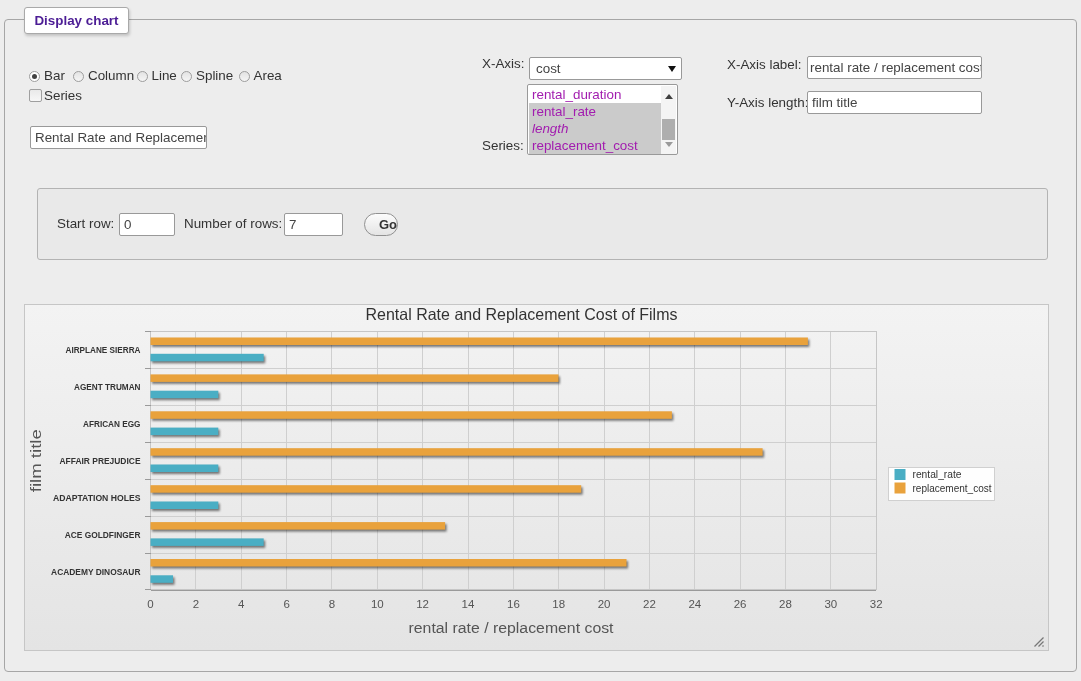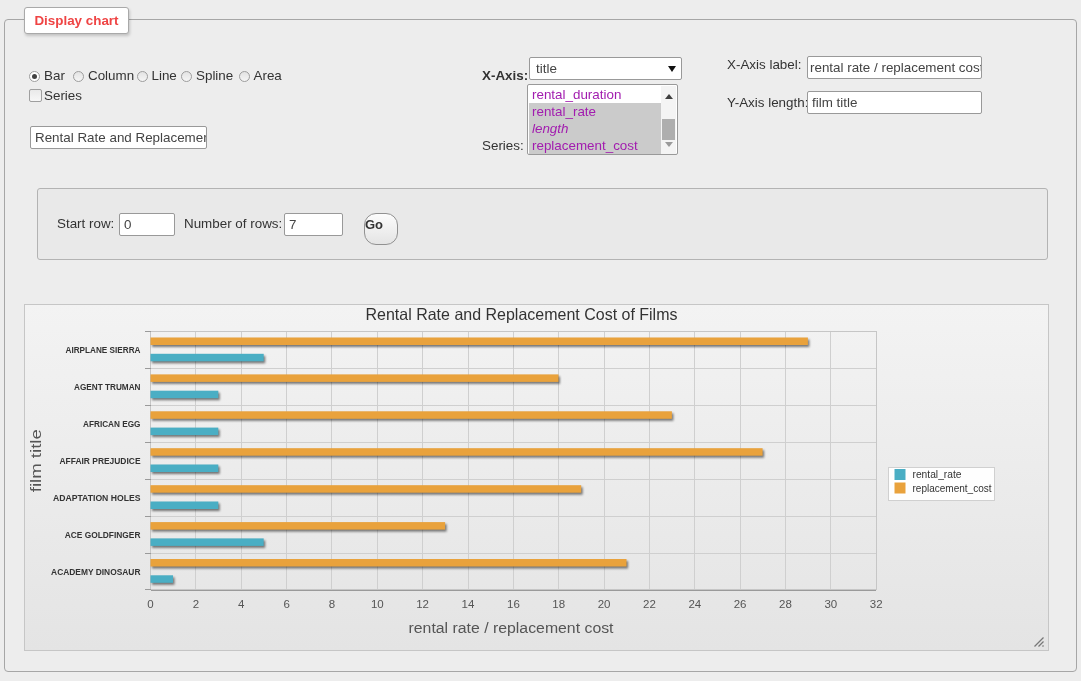--- a/index.html
+++ b/index.html
@@ -1,61 +1,61 @@
 <!DOCTYPE html>
 <html><head>
 <meta charset="utf-8">
 <style>
 * { margin:0; padding:0; box-sizing:border-box; }
 html,body { background:#ededed; }
 body { font-family:"Liberation Sans", sans-serif; font-size:13.4px; color:#333; }
 #page { position:relative; width:1081px; height:681px; overflow:hidden; }
 .abs { position:absolute; }
 #fs { left:4px; top:19px; width:1073px; height:653px; border:1px solid #a6a6a6; border-radius:4px; }
-#legendbox { left:24px; top:7px; width:105px; height:27px; background:#fff; border:1px solid #a9a9a9; border-radius:3px; box-shadow:1px 2px 3px rgba(0,0,0,.18); font-weight:bold; color:#ef4444; line-height:25px; text-align:center; }
+#legendbox { left:24px; top:7px; width:105px; height:27px; background:#fff; border:1px solid #a9a9a9; border-radius:3px; box-shadow:1px 2px 3px rgba(0,0,0,.18); font-weight:bold; color:#4c1d95; line-height:25px; text-align:center; }
 .radio { display:inline-block; width:11px; height:11px; border:1px solid #9d9d9d; border-radius:50%; background:linear-gradient(#e3e3e3,#f5f5f5); vertical-align:-1.5px; position:relative; }
 .radio.on { background:#fff; }
 .radio.on::after { content:""; position:absolute; left:2px; top:2px; width:5px; height:5px; border-radius:50%; background:#424242; }
 .rlbl { top:68px; height:15px; line-height:15px; }
 .rlbl .radio { margin-right:4px; }
 .check { left:29px; top:89px; width:13px; height:13px; border:1px solid #9f9f9f; border-radius:2px; background:linear-gradient(#e9e9e9,#f7f7f7); }
 .flabel { height:16px; line-height:16px; }
 .inp { background:#fff; border:1px solid #999; border-radius:2px; color:#444; padding:0 0 0 4px; line-height:21px; white-space:nowrap; overflow:hidden; height:23px; }
 #sel { left:529px; top:57px; width:153px; height:23px; background:#fff; border:1px solid #999; border-radius:2px; color:#444; line-height:21px; padding-left:6px; }
 #sel::after { content:""; position:absolute; right:5px; top:8px; width:0; height:0; border-left:4.5px solid transparent; border-right:4.5px solid transparent; border-top:6px solid #111; }
 #listbox { left:527px; top:84px; width:151px; height:71px; background:#fff; border:1px solid #999; border-radius:2px; overflow:hidden; }
 .opt { position:absolute; left:1px; width:134px; height:34px; line-height:17px; padding-left:3px; color:#a21caf; }
 .opt.sel { background:#cbcbcb; }
 #sbar { position:absolute; right:1px; top:1px; width:15px; height:68px; background:#f4f4f4; }
 #sthumb { position:absolute; left:1px; top:33px; width:13px; height:21px; background:#aeaeae; }
 .arrow-up { position:absolute; left:3.5px; top:8px; width:0; height:0; border-left:4px solid transparent; border-right:4px solid transparent; border-bottom:5px solid #404040; }
 .arrow-dn { position:absolute; left:3.5px; bottom:7px; width:0; height:0; border-left:4px solid transparent; border-right:4px solid transparent; border-top:5px solid #9a9a9a; }
 #panel { left:37px; top:188px; width:1011px; height:72px; background:#e9e9e9; border:1px solid #b3b3b3; border-radius:3px; }
-#gobtn { left:364px; top:213px; width:34px; height:32px; border:1px solid #919191; border-radius:12px; background:linear-gradient(#fcfcfc,#e4e4e4); font-weight:bold; color:#333; text-align:left; line-height:21px; font-size:13px; }
+#gobtn { left:364px; top:213px; width:34px; height:23px; border:1px solid #919191; border-radius:12px; background:linear-gradient(#fcfcfc,#e4e4e4); font-weight:bold; color:#333; text-align:right; line-height:21px; font-size:13px; }
 #chartbox { left:24px; top:304px; width:1025px; height:347px; border:1px solid #c6c6c6; background:linear-gradient(#f3f3f3,#e4e4e4); }
 </style>
 </head>
 <body>
 <div id="page">
   <div class="abs" id="fs"></div>
   <div class="abs" id="legendbox">Display chart</div>
 
   <span class="abs rlbl" style="left:29px;"><span class="radio on"></span>Bar</span>
   <span class="abs rlbl" style="left:73px;"><span class="radio"></span>Column</span>
   <span class="abs rlbl" style="left:136.5px;"><span class="radio"></span>Line</span>
   <span class="abs rlbl" style="left:181px;"><span class="radio"></span>Spline</span>
   <span class="abs rlbl" style="left:238.5px;"><span class="radio"></span>Area</span>
 
   <span class="abs check"></span>
   <span class="abs flabel" style="left:44px;top:88px;">Series</span>
 
   <div class="abs inp" style="left:30px;top:126px;width:177px;">Rental Rate and Replacement Cost of Films</div>
 
-  <span class="abs flabel" style="left:482px;top:68px;font-weight:bold;">X-Axis:</span>
-  <div class="abs" id="sel">title</div>
+  <span class="abs flabel" style="left:482px;top:56px;">X-Axis:</span>
+  <div class="abs" id="sel">cost</div>
   <span class="abs flabel" style="left:727px;top:57px;">X-Axis label:</span>
   <div class="abs inp" style="left:807px;top:56px;width:175px;padding-left:2px;">rental rate / replacement cost</div>
   <span class="abs flabel" style="left:482px;top:138px;">Series:</span>
   <div class="abs" id="listbox">
     <span class="opt" style="top:1px;">rental_duration</span>
     <span class="opt sel" style="top:18px;">rental_rate</span>
     <span class="opt" style="top:35px;font-style:italic;">length</span>
     <span class="opt sel" style="top:52px;">replacement_cost</span>
     <span id="sbar">
         <span class="arrow-up"></span>

